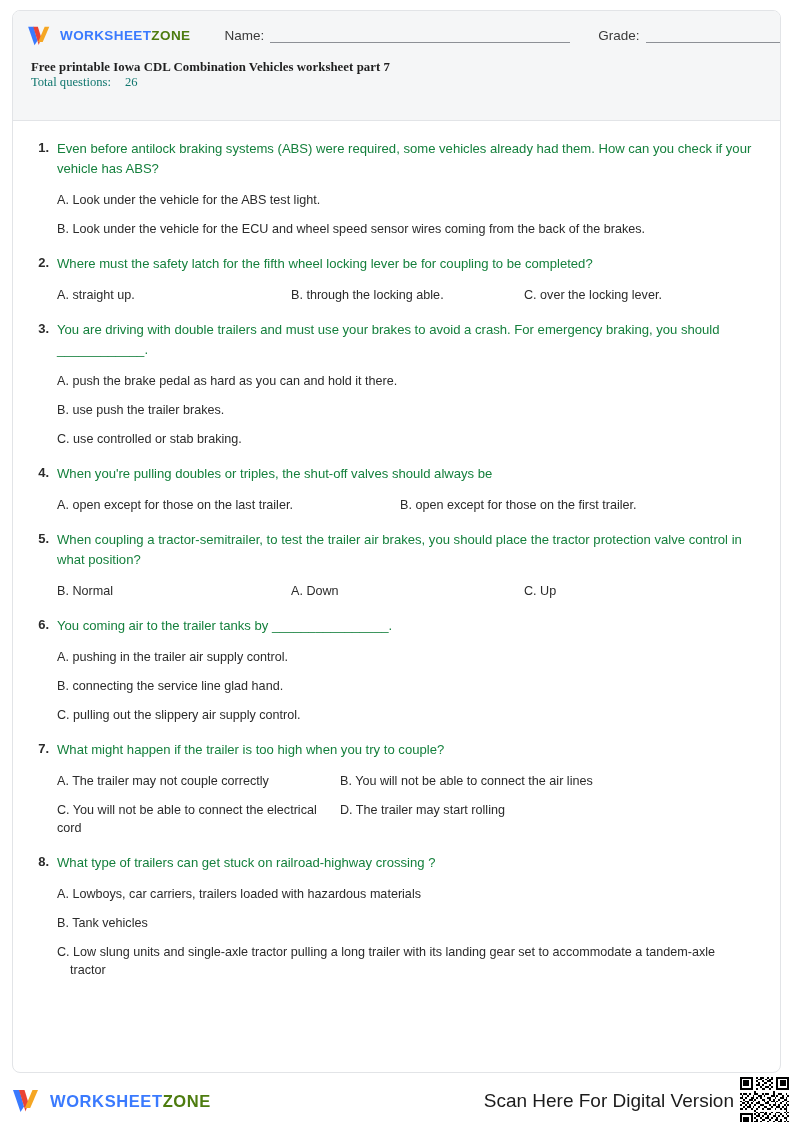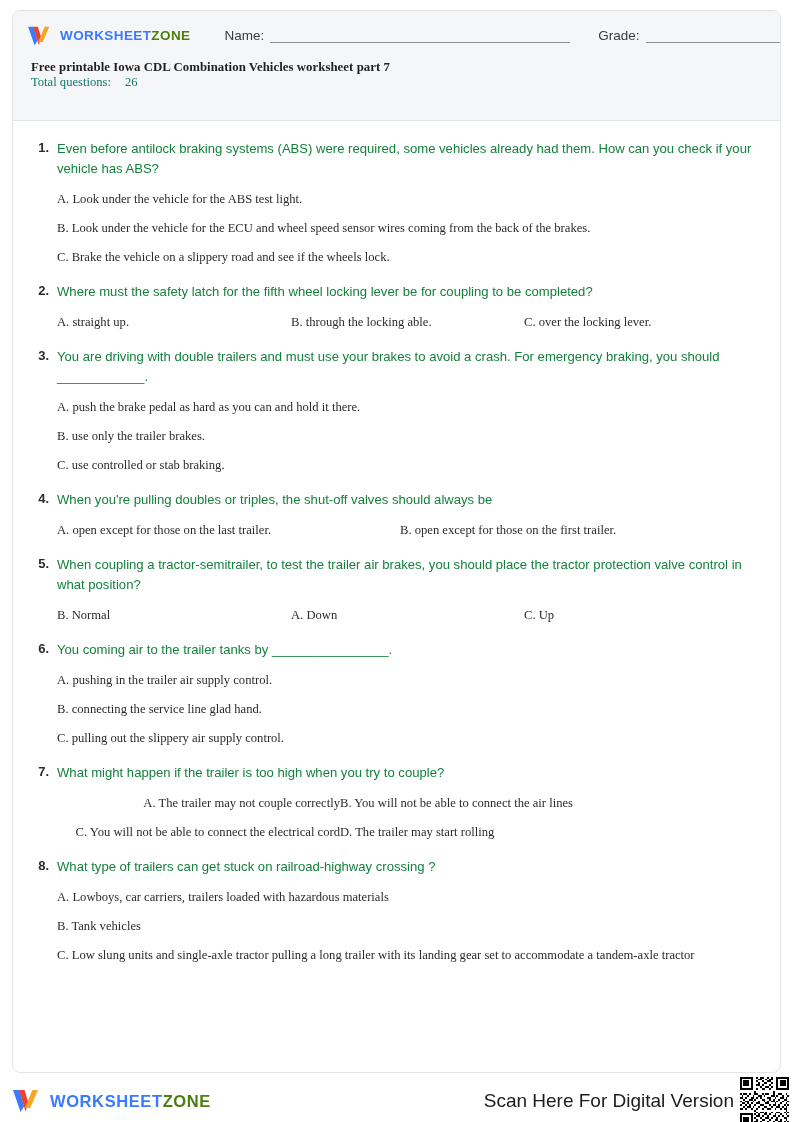--- a/index.html
+++ b/index.html
@@ -122,33 +122,33 @@
     padding-right: 8px;
     padding-top: 1px;
     box-sizing: border-box;
   }
   .q-body { flex: 1 1 auto; }
   .q-text {
     font-size: 13.1px;
     line-height: 20px;
     color: #15803d;
   }
-  .opts { margin-top: 5px; font-family: Liberation Serif, serif; }
+  .opts { margin-top: 12px; }
   .opt-row {
     display: flex;
     margin-top: 11px;
   }
   .opt {
     font-size: 12.6px;
     line-height: 18px;
     color: #2b2b2b;
   }
   .opt-row.cols3 .opt:nth-child(1) { width: 234px; flex: 0 0 234px; }
   .opt-row.cols3 .opt:nth-child(2) { width: 233px; flex: 0 0 233px; }
-  .opt-row.cols2 .opt:nth-child(1) { width: 283px; flex: 0 0 283px; text-align: right; }
+  .opt-row.cols2 .opt:nth-child(1) { width: 283px; flex: 0 0 283px; }
   .opt-row.cols2b .opt:nth-child(1) { width: 343px; flex: 0 0 343px; }
   .opt-indent { padding-left: 13px; text-indent: -13px; }
 
   
   .footer {
     position: absolute;
     left: 0;
     top: 1080px;
     width: 793px;
     height: 42px;
@@ -232,23 +232,20 @@
       <div class="q-num">1.</div>
       <div class="q-body">
         <div class="q-text">Even before antilock braking systems (ABS) were required, some vehicles already had them. How can you check if your vehicle has ABS?</div>
         <div class="opts">
           <div class="opt-row">
             <div class="opt opt-indent">A. Look under the vehicle for the ABS test light.</div>
           </div>
           <div class="opt-row">
             <div class="opt opt-indent">B. Look under the vehicle for the ECU and wheel speed sensor wires coming from the back of the brakes.</div>
           </div>
-          <div class="opt-row">
-            <div class="opt opt-indent">C. Brake the vehicle on a slippery road and see if the wheels lock.</div>
-          </div>
         </div>
       </div>
     </div>
 
     <div class="q">
       <div class="q-num">2.</div>
       <div class="q-body">
         <div class="q-text">Where must the safety latch for the fifth wheel locking lever be for coupling to be completed?</div>
         <div class="opts">
           <div class="opt-row cols3">
@@ -262,21 +259,21 @@
 
     <div class="q">
       <div class="q-num">3.</div>
       <div class="q-body">
         <div class="q-text">You are driving with double trailers and must use your brakes to avoid a crash. For emergency braking, you should ____________.</div>
         <div class="opts">
           <div class="opt-row">
             <div class="opt opt-indent">A. push the brake pedal as hard as you can and hold it there.</div>
           </div>
           <div class="opt-row">
-            <div class="opt opt-indent">B. use only the trailer brakes.</div>
+            <div class="opt opt-indent">B. use push the trailer brakes.</div>
           </div>
           <div class="opt-row">
             <div class="opt opt-indent">C. use controlled or stab braking.</div>
           </div>
         </div>
       </div>
     </div>
 
     <div class="q">
       <div class="q-num">4.</div>

